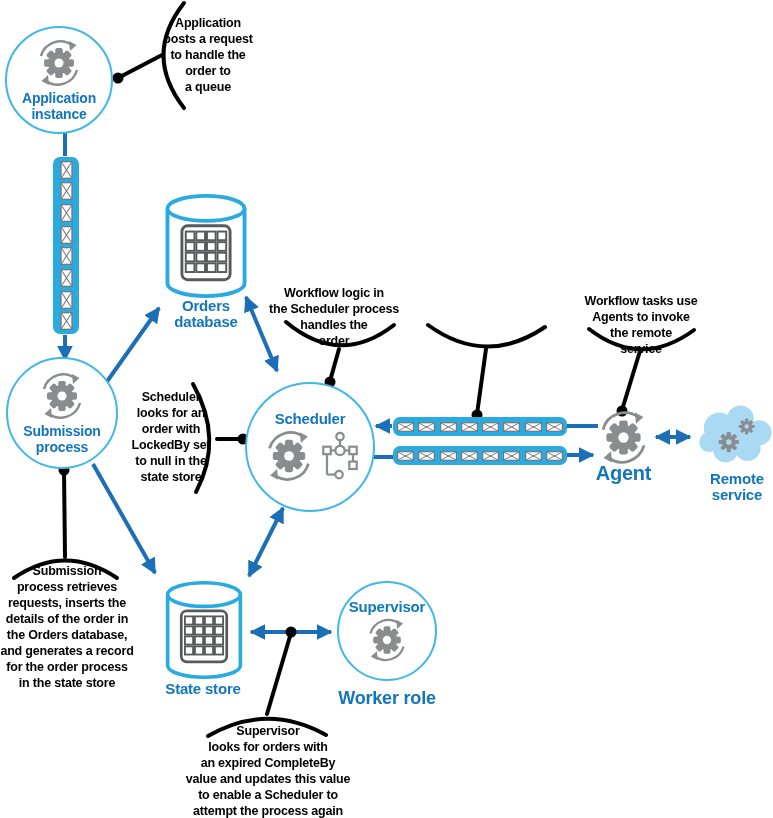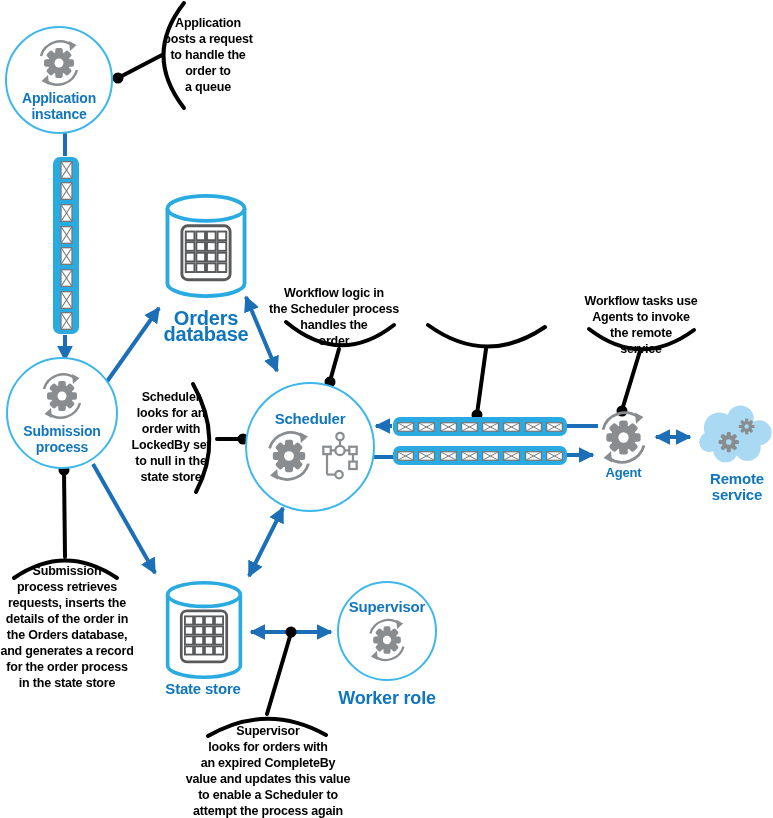--- a/index.html
+++ b/index.html
@@ -224,32 +224,32 @@
     <div class="nlabel" style="font-size:15px">Supervisor</div>
     <svg width="46" height="46">
         <use href="#i-gear"></use>
       </svg>
   </div>
   <div class="abs nlabel" style="left:337px;top:690px;width:100px;font-size:18px">Worker role</div>
 
   <svg class="abs" style="left:162px;top:193px" width="88" height="106">
       <use href="#i-db"></use>
     </svg>
-  <div class="abs nlabel" style="left:147px;top:310px;width:118px;font-size:20px">Orders
+  <div class="abs nlabel" style="left:147px;top:298px;width:118px;font-size:15px">Orders
 database</div>
 
   <svg class="abs" style="left:163px;top:580px" width="82" height="100">
       <use href="#i-db"></use>
     </svg>
   <div class="abs nlabel" style="left:146px;top:681px;width:114px;font-size:15px">State store</div>
 
   <svg class="abs" style="left:595px;top:409px" width="57" height="57">
       <use href="#i-gear"></use>
     </svg>
-  <div class="abs nlabel" style="left:593px;top:465px;width:61px;font-size:13px">Agent</div>
+  <div class="abs nlabel" style="left:593px;top:465px;width:61px;font-size:20px">Agent</div>
 
   <svg class="abs" style="left:696px;top:400px" width="78" height="67">
       <use href="#i-cloud"></use>
     </svg>
   <div class="abs nlabel" style="left:699px;top:471px;width:76px;font-size:15px">Remote
 service</div>
 
   <div class="queue v" style="left:53px;top:157px;width:26px;height:177px;">
       <svg class="env">
         <use href="#i-envv"></use>

